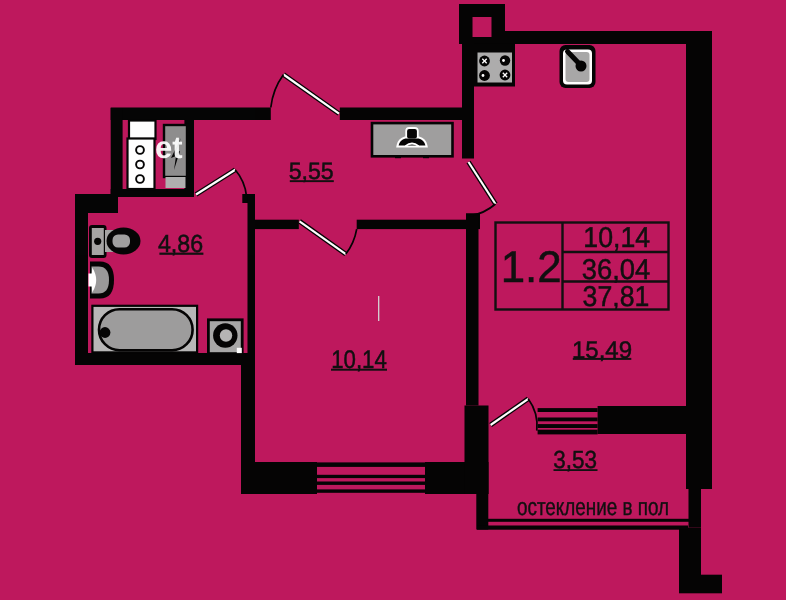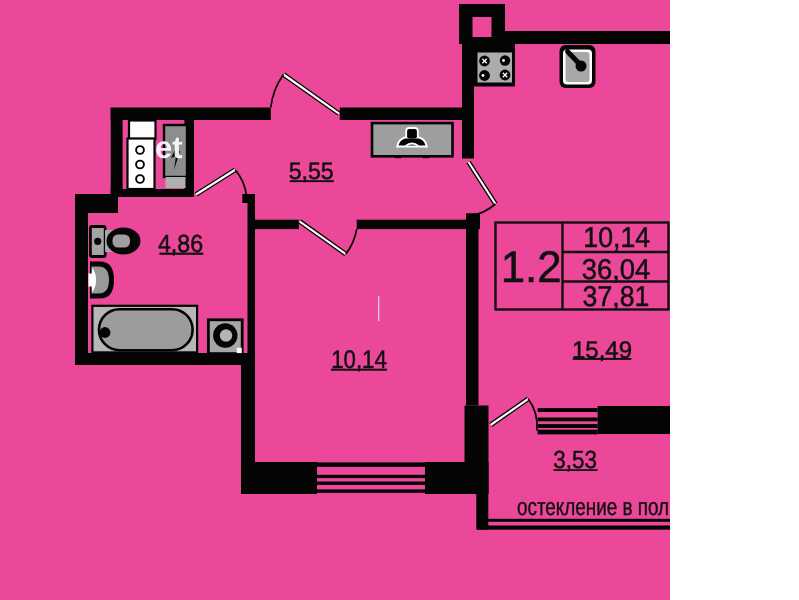--- a/index.html
+++ b/index.html
@@ -1,16 +1,16 @@
 <!DOCTYPE html>
 <html><head>
 <meta charset="utf-8">
 <style>
   html,body{margin:0;padding:0;background:#ffffff;}
-  #page{width:670px;height:600px;position:relative;overflow:hidden;background:#ec4899;}
+  #page{width:786px;height:600px;position:relative;overflow:hidden;background:#be185d;}
   svg{display:block;will-change:transform;}
   text{font-family:"Liberation Sans",sans-serif;}
 </style>
 </head>
 <body>
 <div id="page">
 <svg width="799" height="600" viewBox="0 0 799 600" text-rendering="geometricPrecision" style="opacity:0.999">
 
   <g fill="#050505">
 

